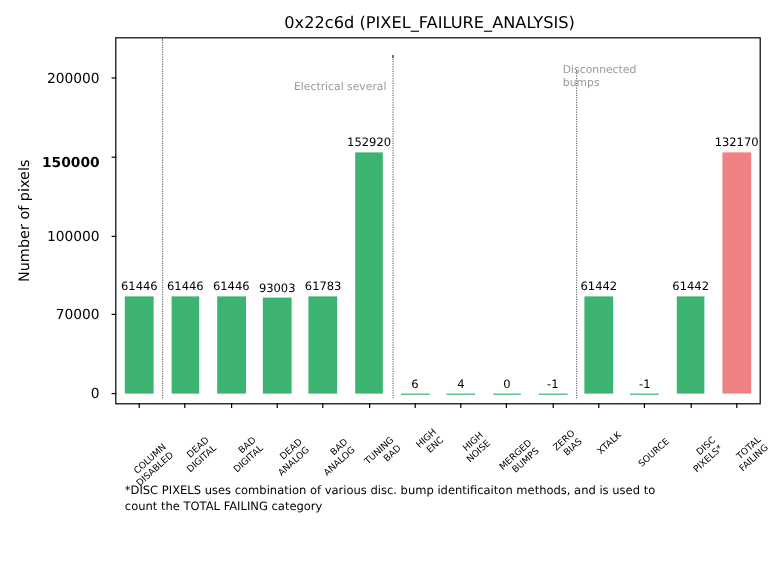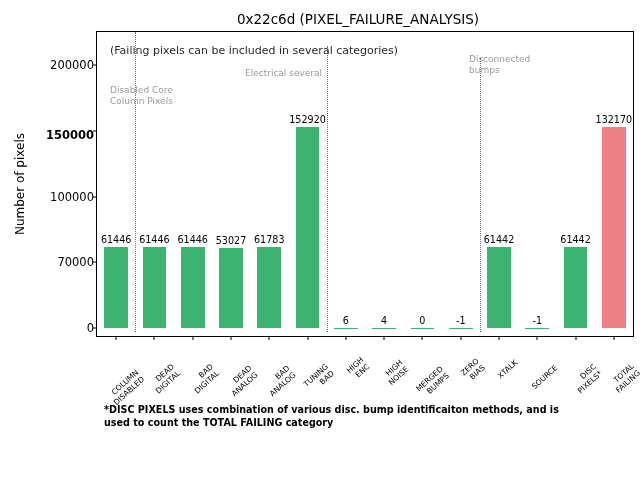--- a/index.html
+++ b/index.html
@@ -18,21 +18,21 @@
 
   
   .axes{
     position:absolute;left:96px;top:31px;width:538px;height:306px;
     border:1px solid #000;box-sizing:border-box;background:#fff;
   }
   .plot{position:absolute;left:0;top:0;right:0;bottom:0;}
 
   
   .ytick{position:absolute;right:100%;transform:translateY(-50%);
-    padding-right:3px;font-size:11.5px;color:#000;white-space:nowrap;}
+    padding-right:14px;font-size:11.5px;color:#000;white-space:nowrap;}
   .ytickmark{position:absolute;right:100%;width:4px;height:1px;background:#000;
     transform:translateY(-50%);}
   .ylabel{
     position:absolute;left:11px;top:31px;height:306px;width:18px;
     display:flex;align-items:center;justify-content:center;
   }
   .ylabel span{
     transform:rotate(-90deg);white-space:nowrap;font-size:12px;color:#000;
   }
 
@@ -64,21 +64,21 @@
     line-height:16px;white-space:nowrap;
   }
   .note-grey{
     position:absolute;font-size:9px;color:#9a9a9a;line-height:11px;
     white-space:nowrap;
   }
 
   
   .footnote{
     position:absolute;left:104px;top:404px;width:470px;
-    font-size:9.6px;color:#000;line-height:12.5px;font-weight:bold;
+    font-size:9.6px;color:#000;line-height:12.5px;
   }
 </style>
 </head>
 <body>
 
 <div id="figure">
 
   <div class="fig-title">0x22c6d (PIXEL_FAILURE_ANALYSIS)</div>
 
   <div class="ylabel">
@@ -100,21 +100,21 @@
         <div class="bar" style="left: 7.27429px; width: 23.7371px; top: 215.24px; height: 80.864px; background: rgb(60, 179, 113);"></div>
         <div class="barval" style="left: 19.1429px; top: 202.24px;">61446</div>
         <div class="xtickmark" style="left: 19.1429px;"></div>
         <div class="bar" style="left: 45.56px; width: 23.7371px; top: 215.24px; height: 80.864px; background: rgb(60, 179, 113);"></div>
         <div class="barval" style="left: 57.4286px; top: 202.24px;">61446</div>
         <div class="xtickmark" style="left: 57.4286px;"></div>
         <div class="bar" style="left: 83.8457px; width: 23.7371px; top: 215.24px; height: 80.864px; background: rgb(60, 179, 113);"></div>
         <div class="barval" style="left: 95.7143px; top: 202.24px;">61446</div>
         <div class="xtickmark" style="left: 95.7143px;"></div>
         <div class="bar" style="left: 122.131px; width: 23.7371px; top: 216.187px; height: 79.9165px; background: rgb(60, 179, 113);"></div>
-        <div class="barval" style="left: 134px; top: 203.187px;">53027</div>
+        <div class="barval" style="left: 134px; top: 203.187px;">93003</div>
         <div class="xtickmark" style="left: 134px;"></div>
         <div class="bar" style="left: 160.417px; width: 23.7371px; top: 214.796px; height: 81.3075px; background: rgb(60, 179, 113);"></div>
         <div class="barval" style="left: 172.286px; top: 201.796px;">61783</div>
         <div class="xtickmark" style="left: 172.286px;"></div>
         <div class="bar" style="left: 198.703px; width: 23.7371px; top: 94.8585px; height: 201.245px; background: rgb(60, 179, 113);"></div>
         <div class="barval" style="left: 210.571px; top: 81.8585px;">152920</div>
         <div class="xtickmark" style="left: 210.571px;"></div>
         <div class="bar" style="left: 236.989px; width: 23.7371px; top: 296.096px; height: 0.6px; background: rgb(60, 179, 113);"></div>
         <div class="barval" style="left: 248.857px; top: 283.096px;">6</div>
         <div class="xtickmark" style="left: 248.857px;"></div>
@@ -138,27 +138,22 @@
         <div class="xtickmark" style="left: 478.571px;"></div>
         <div class="bar" style="left: 504.989px; width: 23.7371px; top: 94.8572px; height: 201.247px; background: rgb(239, 129, 132);"></div>
         <div class="barval" style="left: 516.857px; top: 81.8572px;">132170</div>
         <div class="xtickmark" style="left: 516.857px;"></div>
         <div class="divider" style="left: 38.2857px; top: 0px; height: 300px;"></div>
         <div class="divider" style="left: 229.714px; top: 14px; height: 286px;"></div>
         <div class="divider" style="left: 382.857px; top: 26px; height: 274px;"></div>
       </div>
 
     <div class="note-main">
-      <div>(Failing pixels can be included in several categories)</div>
     </div>
 
-    <div class="note-grey" style="left:13px;top:53px;">
-      <div>Disabled Core</div>
-      <div>Column Pixels</div>
-    </div>
 
     <div class="note-grey" style="left:148px;top:36px;">Electrical several</div>
 
     <div class="note-grey" style="left:372px;top:22px;text-align:left;">
       <div>Disconnected</div>
       <div>bumps</div>
     </div>
   </div>
 
   <div class="xlabels" id="xlabels">

